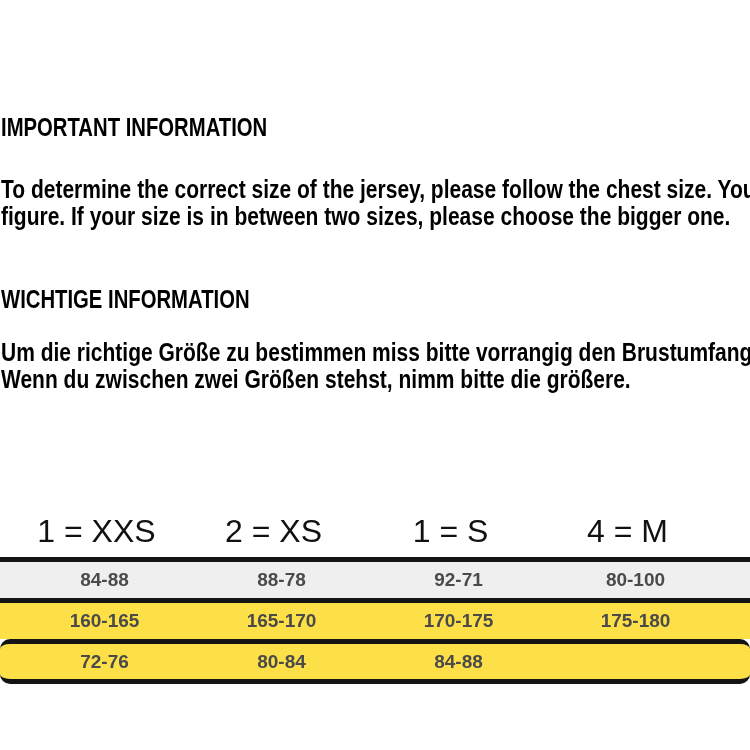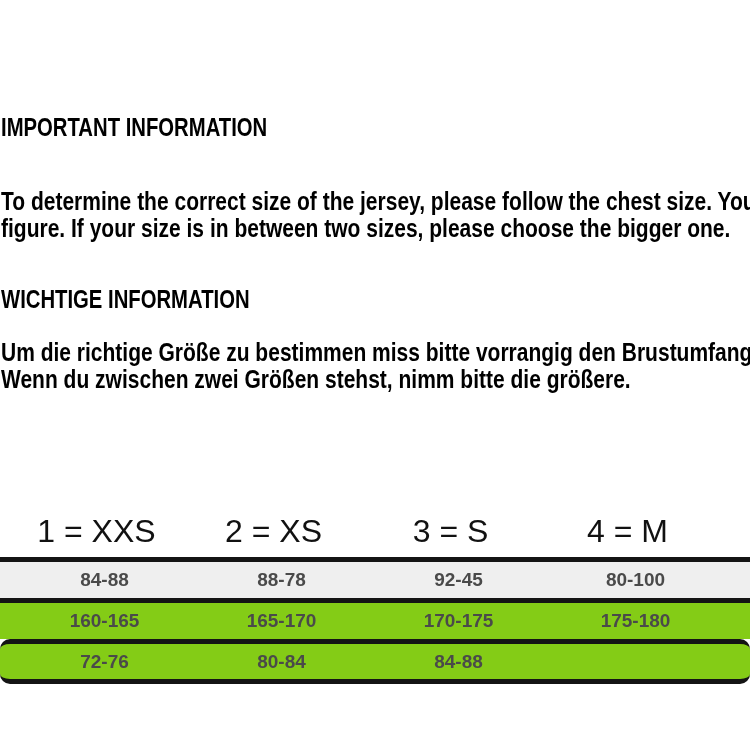--- a/index.html
+++ b/index.html
@@ -31,21 +31,21 @@
   #heading-de { top: 284px; }
 
   
   .doc-para {
     position: absolute;
     left: 1px;
     margin: 0;
     width: 749px;
     overflow: hidden;
   }
-  #para-en { top: 188px; }
+  #para-en { top: 176px; }
   #para-de { top: 339px; }
   .para-line {
     display: block;
     white-space: nowrap;
     font-size: 25px;
     line-height: 27px;
     font-weight: 700;
     color: #000000;
     transform: scaleX(0.84);
     transform-origin: 0 0;
@@ -72,21 +72,21 @@
     color: #111111;
     white-space: nowrap;
   }
   .t-row {
     display: grid;
     grid-template-columns: repeat(4, 177px);
     padding-left: 16px;
     height: 36px;
     align-items: center;
     border-top: 5px solid #141414;
-    background: #84cc16;
+    background: #fde047;
   }
   .t-row.stripe { background: #efefef; }
   .t-row.last {
     height: 35px;
     border-bottom: 5px solid #141414;
     border-radius: 10px;
   }
   .d-cell {
     text-align: center;
     font-size: 19px;
@@ -110,28 +110,28 @@
 <p class="doc-para" id="para-de">
   <span class="para-line">Um die richtige Größe zu bestimmen miss bitte vorrangig den Brustumfang.</span>
   <span class="para-line">Wenn du zwischen zwei Größen stehst, nimm bitte die größere.</span>
 </p>
 
 <div class="size-table">
 
   <div class="t-head">
     <div class="h-cell">1 = XXS</div>
     <div class="h-cell">2 = XS</div>
-    <div class="h-cell">3 = S</div>
+    <div class="h-cell">1 = S</div>
     <div class="h-cell">4 = M</div>
   </div>
 
   <div class="t-row stripe">
     <div class="d-cell">84-88</div>
     <div class="d-cell">88-78</div>
-    <div class="d-cell">92-45</div>
+    <div class="d-cell">92-71</div>
     <div class="d-cell">80-100</div>
   </div>
 
   <div class="t-row">
     <div class="d-cell">160-165</div>
     <div class="d-cell">165-170</div>
     <div class="d-cell">170-175</div>
     <div class="d-cell">175-180</div>
   </div>
 

